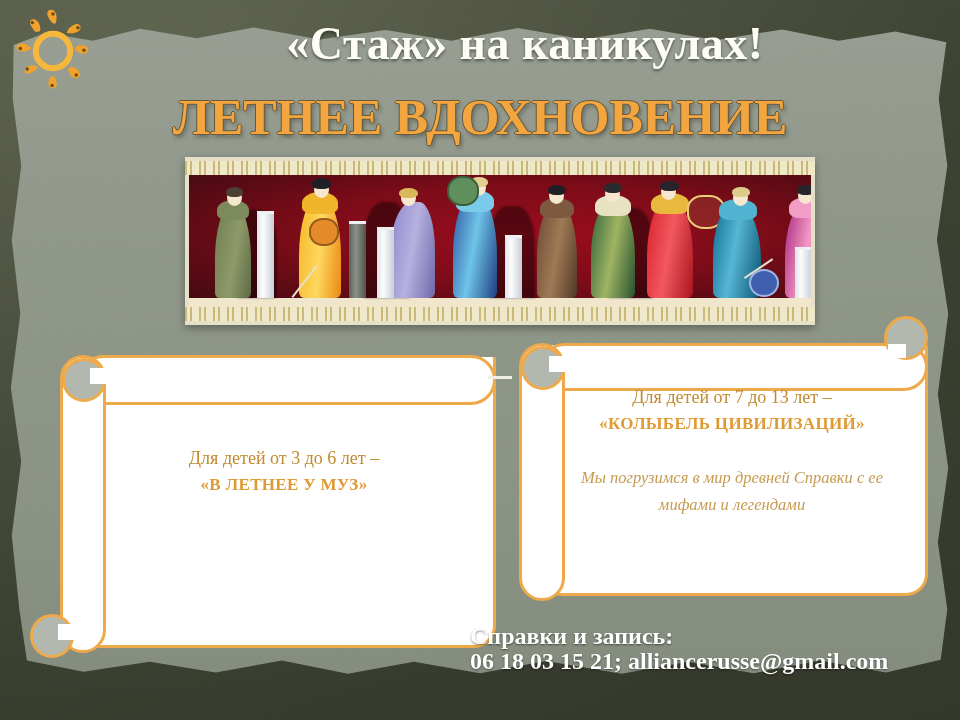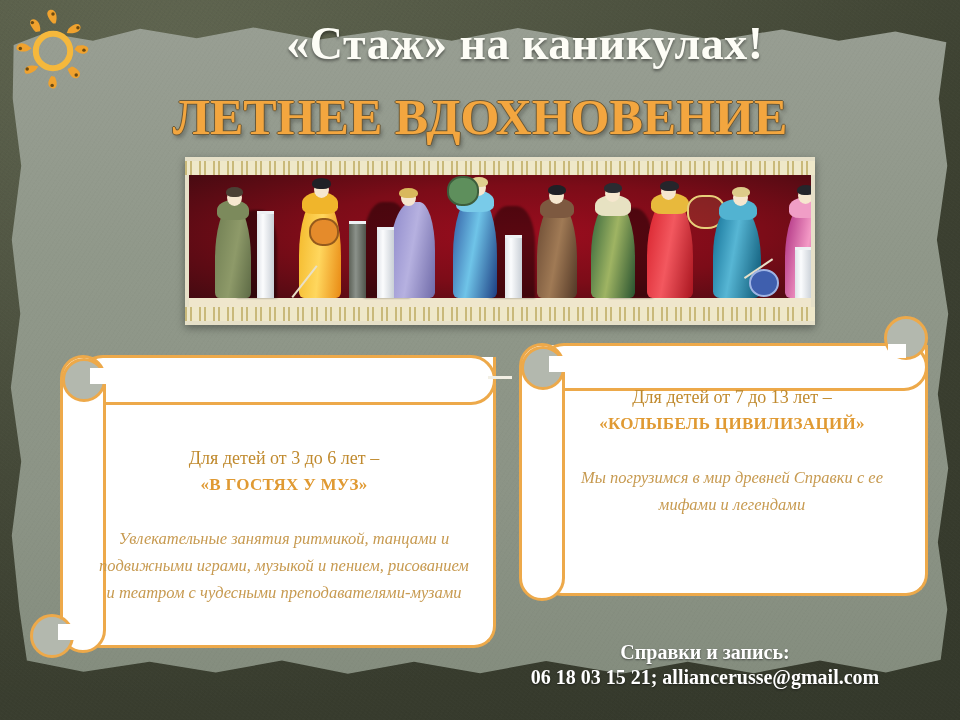--- a/index.html
+++ b/index.html
@@ -141,22 +141,22 @@
   .name{
     color:#e09a33;font-size:17px;line-height:28px;font-weight:700;
     letter-spacing:.3px;
   }
   .desc{
     color:#c79a50;font-size:16.5px;line-height:27px;font-style:italic;
   }
 
   
   #contact{
-    position:absolute;left:470px;top:640px;width:470px;text-align:center;
-    color:#ffffff;font-size:20px;line-height:25px;font-weight:700;
+    position:absolute;left:470px;top:624px;width:470px;
+    color:#ffffff;font-size:24px;line-height:25px;font-weight:700;
     text-shadow:0 1px 2px rgba(0,0,0,.5);
   }
 </style>
 </head>
 <body>
 
 <div id="poster">
   <div id="sheet"></div>
   <div id="grain"></div>
 
@@ -283,22 +283,21 @@
 
     <div class="curl" style="left:62px;top:358px;"></div>
     <div class="curlmouth" style="left:90px;top:368px;width:18px;height:16px;"></div>
 
     <div class="curl" style="left:30px;top:614px;"></div>
     <div class="curlmouth" style="left:58px;top:624px;width:20px;height:16px;"></div>
     <div class="connector" style="left:488px;top:376px;width:24px;"></div>
 
     <div class="cardtext" style="left:96px;top:418px;width:376px;margin-top:28px;">
       <div class="lead">Для детей от 3 до 6 лет –</div>
-      <div class="name">«В ГОСТЯХ У МУЗ»</div>
-      <div class="desc" style="margin-top:26px;">Увлекательные занятия ритмикой, танцами и подвижными играми, музыкой и пением, рисованием и театром с чудесными преподавателями-музами</div>
+      <div class="name">«В ЛЕТНЕЕ У МУЗ»</div>
     </div>
   </div>
 
   <div class="card">
     <div class="sheetfront" style="left:540px;top:345px;width:382px;height:248px;border-radius:0 0 22px 22px;border-top:none;"></div>
     <div class="roll" style="left:540px;top:343px;width:382px;height:42px;"></div>
     <div class="roll" style="left:519px;top:343px;width:40px;height:252px;"></div>
     <div class="curl" style="left:521px;top:346px;"></div>
     <div class="curlmouth" style="left:549px;top:356px;width:18px;height:16px;"></div>
     <div class="curl" style="left:884px;top:316px;"></div>

